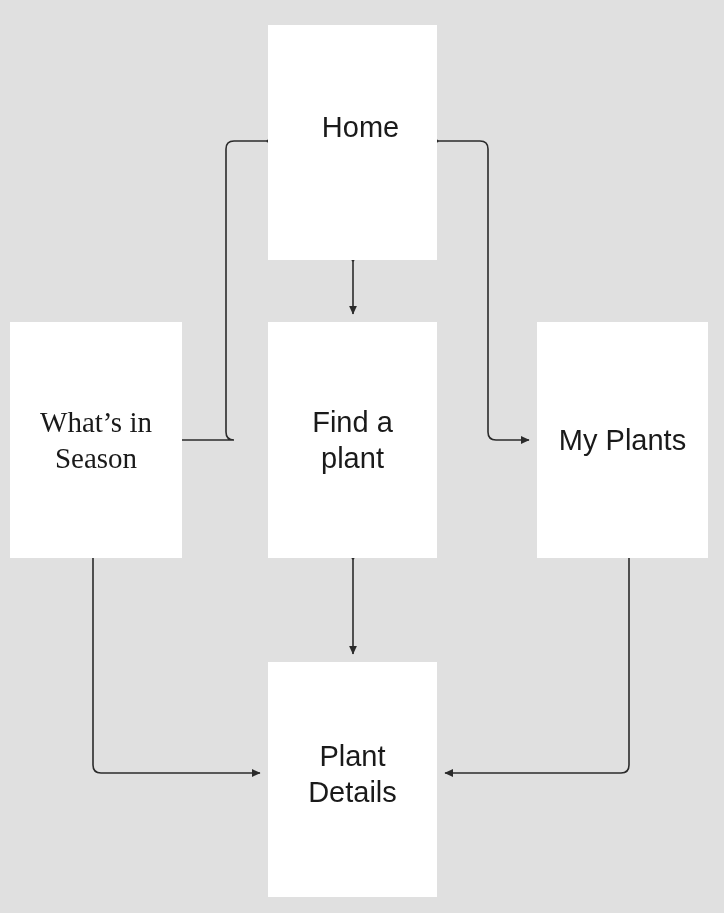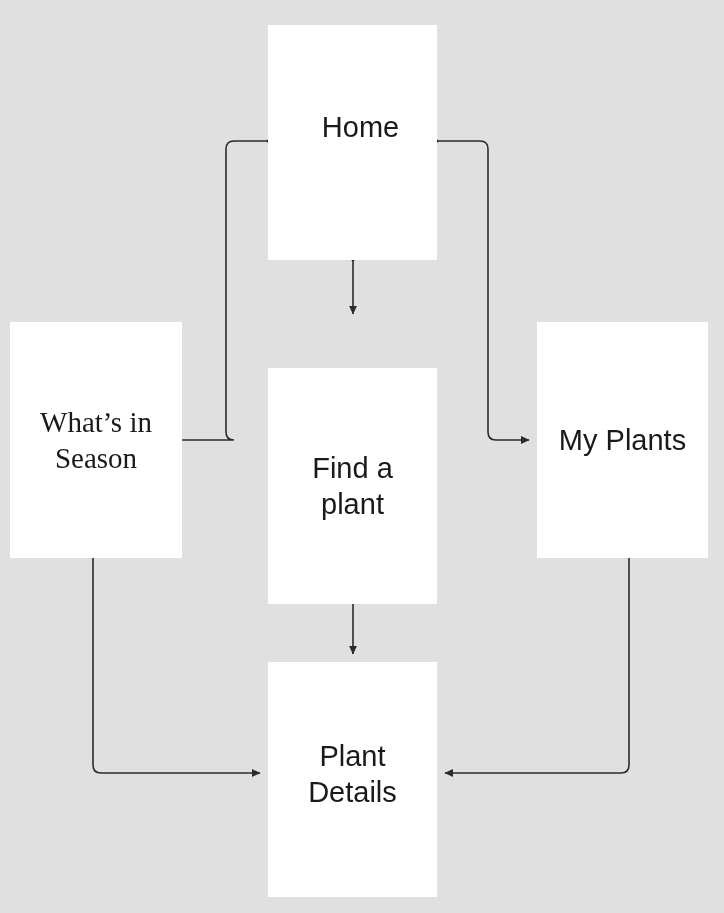--- a/index.html
+++ b/index.html
@@ -41,21 +41,21 @@
     line-height: 36px;
     color: #1a1a1a;
     text-align: center;
     white-space: pre-line;
     letter-spacing: 0px;
   }
 
   
   #node-home      { left: 268px; top: 25px;  width: 169px; height: 235px; }
   #node-season    { left: 10px;  top: 322px; width: 172px; height: 236px; }
-  #node-find      { left: 268px; top: 322px; width: 169px; height: 236px; margin-top: 46px; }
+  #node-find      { left: 268px; top: 322px; width: 169px; height: 236px; }
   #node-myplants  { left: 537px; top: 322px; width: 171px; height: 236px; }
   #node-details   { left: 268px; top: 662px; width: 169px; height: 235px; }
 
   
   #node-home .node-label     { transform: translateY(-16px); margin-left: 16px; }
   #node-season .node-label   { transform: translateY(0px); font-family: Liberation Serif, serif; }
   #node-find .node-label     { transform: translateY(0px); }
   #node-myplants .node-label { transform: translateY(0px); }
   #node-details .node-label  { transform: translateY(-6px); }
 </style>

